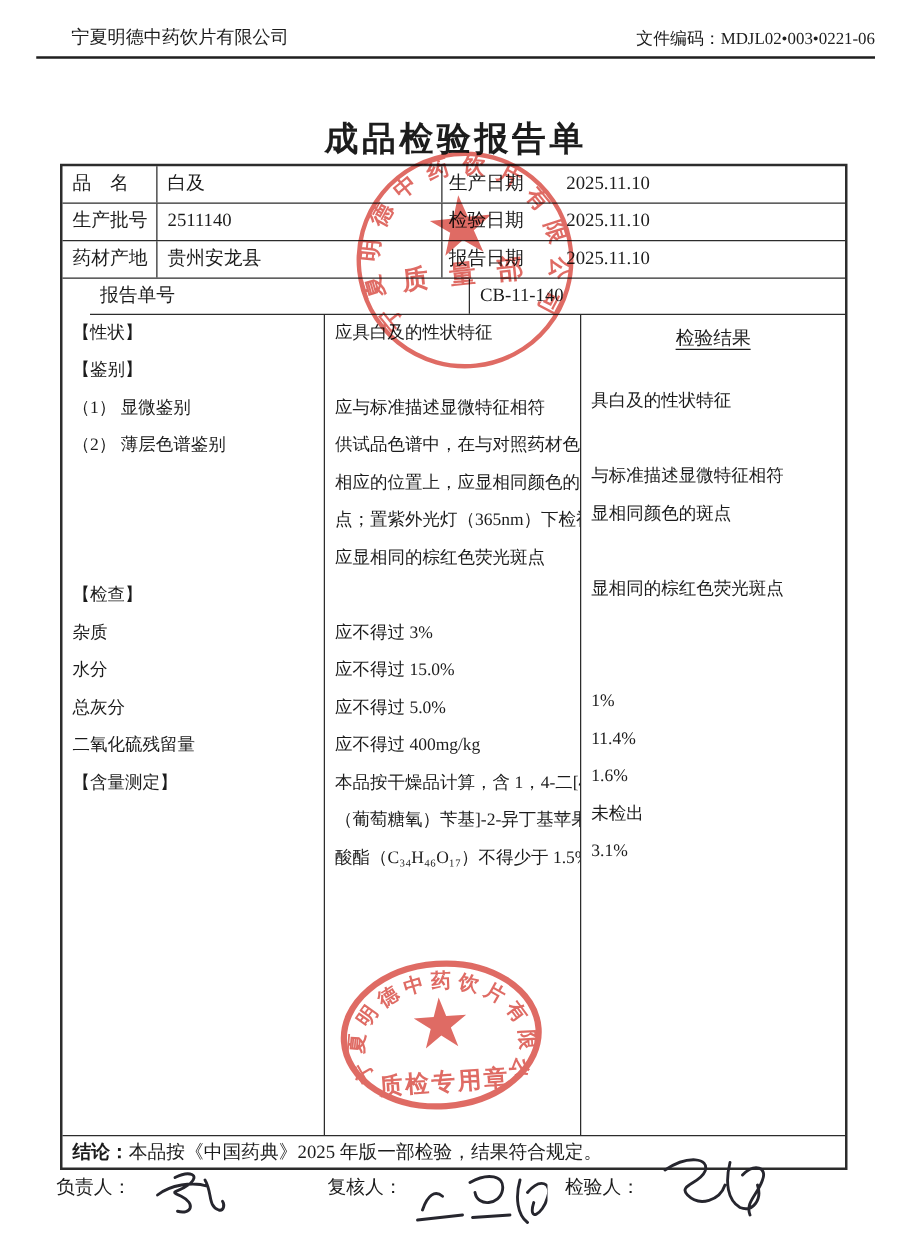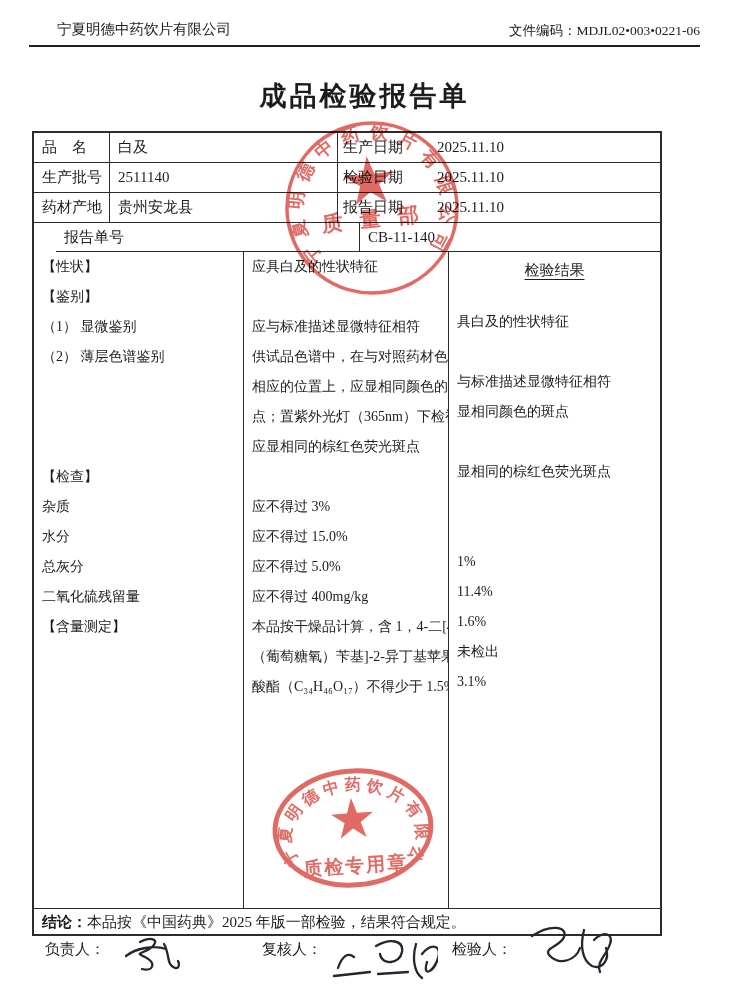--- a/index.html
+++ b/index.html
@@ -5,24 +5,24 @@
   :root { --ink:#1c1c1c; --line:#2c2c2c; --stamp:#d84a42; }
   html,body { margin:0; padding:0; }
   body {
     width:729px; height:1000px; position:relative; background:#ffffff;
     font-family:"Liberation Serif","DejaVu Serif",serif; color:var(--ink);
     overflow:hidden;
   }
   .company { position:absolute; left:57px; top:20px; font-size:14.5px; }
   .doccode { position:absolute; right:29px; top:22px; font-size:13.5px; }
   .header-rule { position:absolute; left:29px; top:45px; width:671px; border-top:2.5px solid #1f1f1f; }
-  .title { position:absolute; left:0; top:78px; width:729px; text-align:center;
+  .title { position:absolute; left:0; top:93px; width:729px; text-align:center;
            font-size:27px; font-weight:bold; letter-spacing:3px; }
 
-  .doc { position:absolute; left:32px; top:131px; width:630px; height:805px;
+  .doc { position:absolute; left:48px; top:131px; width:630px; height:805px;
          border:2px solid var(--line); box-sizing:border-box; background:transparent; }
   .info-row { display:grid; grid-template-columns:76px 228px 93px 1fr; height:30px;
               border-bottom:1.5px solid var(--line); box-sizing:border-box; }
   .info-row:nth-child(4) { height:29px; }
   .report-row { grid-template-columns:304px 1fr;margin-left:22px; }
   .cell { line-height:27px; padding:1px 0 0 8px; font-size:15px; white-space:pre; overflow:hidden; }
   .cell.rlabel { padding-left:5px; }
   .cell.rvalue { padding-left:6px; }
   .bd-r { border-right:1.5px solid var(--line); }
 

